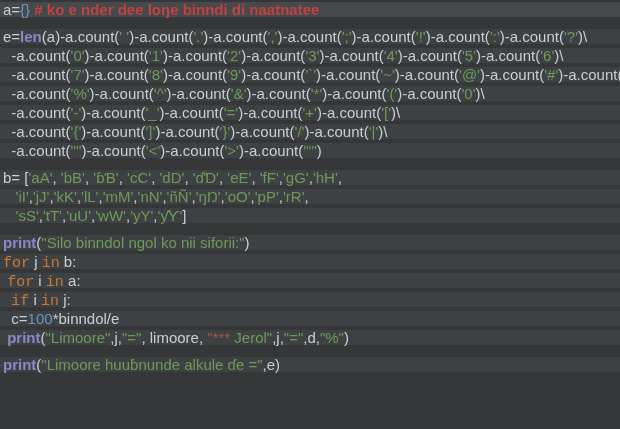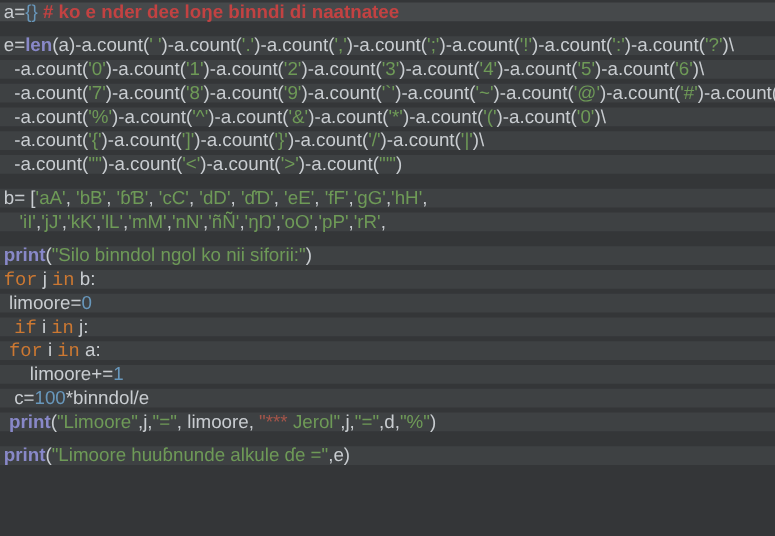--- a/index.html
+++ b/index.html
@@ -35,29 +35,29 @@
 </head>
 <body>
 
 <div class="editor">
     <div class="line active"><span class="t-d">a=</span><span class="t-n">{}</span><span class="t-d"> </span><span class="t-c"># ko e nder dee loŋe binndi di naatnatee</span></div>
     <div class="line blank"></div>
     <div class="line"><span class="t-d">e=</span><span class="t-b">len</span><span class="t-d">(a)-a.count(</span><span class="t-s">' '</span><span class="t-d">)-a.count(</span><span class="t-s">'.'</span><span class="t-d">)-a.count(</span><span class="t-s">','</span><span class="t-d">)-a.count(</span><span class="t-s">';'</span><span class="t-d">)-a.count(</span><span class="t-s">'!'</span><span class="t-d">)-a.count(</span><span class="t-s">':'</span><span class="t-d">)-a.count(</span><span class="t-s">'?'</span><span class="t-d">)\</span></div>
     <div class="line"><span class="t-d">  -a.count(</span><span class="t-s">'0'</span><span class="t-d">)-a.count(</span><span class="t-s">'1'</span><span class="t-d">)-a.count(</span><span class="t-s">'2'</span><span class="t-d">)-a.count(</span><span class="t-s">'3'</span><span class="t-d">)-a.count(</span><span class="t-s">'4'</span><span class="t-d">)-a.count(</span><span class="t-s">'5'</span><span class="t-d">)-a.count(</span><span class="t-s">'6'</span><span class="t-d">)\</span></div>
     <div class="line"><span class="t-d">  -a.count(</span><span class="t-s">'7'</span><span class="t-d">)-a.count(</span><span class="t-s">'8'</span><span class="t-d">)-a.count(</span><span class="t-s">'9'</span><span class="t-d">)-a.count(</span><span class="t-s">'`'</span><span class="t-d">)-a.count(</span><span class="t-s">'~'</span><span class="t-d">)-a.count(</span><span class="t-s">'@'</span><span class="t-d">)-a.count(</span><span class="t-s">'#'</span><span class="t-d">)-a.count(</span><span class="t-s">'$'</span><span class="t-d">)\</span></div>
     <div class="line"><span class="t-d">  -a.count(</span><span class="t-s">'%'</span><span class="t-d">)-a.count(</span><span class="t-s">'^'</span><span class="t-d">)-a.count(</span><span class="t-s">'&amp;'</span><span class="t-d">)-a.count(</span><span class="t-s">'*'</span><span class="t-d">)-a.count(</span><span class="t-s">'('</span><span class="t-d">)-a.count(</span><span class="t-s">'0'</span><span class="t-d">)\</span></div>
+    <div class="line"><span class="t-d">  -a.count(</span><span class="t-s">'-'</span><span class="t-d">)-a.count(</span><span class="t-s">'_'</span><span class="t-d">)-a.count(</span><span class="t-s">'='</span><span class="t-d">)-a.count(</span><span class="t-s">'+'</span><span class="t-d">)-a.count(</span><span class="t-s">'['</span><span class="t-d">)\</span></div>
     <div class="line"><span class="t-d">  -a.count(</span><span class="t-s">'{'</span><span class="t-d">)-a.count(</span><span class="t-s">']'</span><span class="t-d">)-a.count(</span><span class="t-s">'}'</span><span class="t-d">)-a.count(</span><span class="t-s">'/'</span><span class="t-d">)-a.count(</span><span class="t-s">'|'</span><span class="t-d">)\</span></div>
     <div class="line"><span class="t-d">  -a.count(</span><span class="t-s">'"'</span><span class="t-d">)-a.count(</span><span class="t-s">'&lt;'</span><span class="t-d">)-a.count(</span><span class="t-s">'&gt;'</span><span class="t-d">)-a.count(</span><span class="t-s">"'"</span><span class="t-d">)</span></div>
     <div class="line blank"></div>
     <div class="line"><span class="t-d">b= [</span><span class="t-s">'aA'</span><span class="t-d">, </span><span class="t-s">'bB'</span><span class="t-d">, </span><span class="t-s">'ɓƁ'</span><span class="t-d">, </span><span class="t-s">'cC'</span><span class="t-d">, </span><span class="t-s">'dD'</span><span class="t-d">, </span><span class="t-s">'ɗƊ'</span><span class="t-d">, </span><span class="t-s">'eE'</span><span class="t-d">, </span><span class="t-s">'fF'</span><span class="t-d">,</span><span class="t-s">'gG'</span><span class="t-d">,</span><span class="t-s">'hH'</span><span class="t-d">,</span></div>
     <div class="line"><span class="t-d">   </span><span class="t-s">'iI'</span><span class="t-d">,</span><span class="t-s">'jJ'</span><span class="t-d">,</span><span class="t-s">'kK'</span><span class="t-d">,</span><span class="t-s">'lL'</span><span class="t-d">,</span><span class="t-s">'mM'</span><span class="t-d">,</span><span class="t-s">'nN'</span><span class="t-d">,</span><span class="t-s">'ñÑ'</span><span class="t-d">,</span><span class="t-s">'ŋŊ'</span><span class="t-d">,</span><span class="t-s">'oO'</span><span class="t-d">,</span><span class="t-s">'pP'</span><span class="t-d">,</span><span class="t-s">'rR'</span><span class="t-d">,</span></div>
+    <div class="line"><span class="t-d">   </span><span class="t-s">'sS'</span><span class="t-d">,</span><span class="t-s">'tT'</span><span class="t-d">,</span><span class="t-s">'uU'</span><span class="t-d">,</span><span class="t-s">'wW'</span><span class="t-d">,</span><span class="t-s">'yY'</span><span class="t-d">,</span><span class="t-s">'ƴƳ'</span><span class="t-d">]</span></div>
     <div class="line blank"></div>
     <div class="line"><span class="t-b">print</span><span class="t-d">(</span><span class="t-s">"Silo binndol ngol ko nii siforii:"</span><span class="t-d">)</span></div>
     <div class="line"><span class="t-k">for</span><span class="t-d"> j </span><span class="t-k">in</span><span class="t-d"> b:</span></div>
-    <div class="line"><span class="t-d"> limoore=</span><span class="t-n">0</span></div>
+    <div class="line"><span class="t-d"> </span><span class="t-k">for</span><span class="t-d"> i </span><span class="t-k">in</span><span class="t-d"> a:</span></div>
     <div class="line"><span class="t-d">  </span><span class="t-k">if</span><span class="t-d"> i </span><span class="t-k">in</span><span class="t-d"> j:</span></div>
-    <div class="line"><span class="t-d"> </span><span class="t-k">for</span><span class="t-d"> i </span><span class="t-k">in</span><span class="t-d"> a:</span></div>
-    <div class="line"><span class="t-d">     limoore+=</span><span class="t-n">1</span></div>
     <div class="line"><span class="t-d">  c=</span><span class="t-n">100</span><span class="t-d">*binndol/e</span></div>
     <div class="line"><span class="t-d"> </span><span class="t-b">print</span><span class="t-d">(</span><span class="t-s">"Limoore"</span><span class="t-d">,j,</span><span class="t-s">"="</span><span class="t-d">, limoore, </span><span class="t-x">"***</span><span class="t-s"> Jerol"</span><span class="t-d">,j,</span><span class="t-s">"="</span><span class="t-d">,d,</span><span class="t-s">"%"</span><span class="t-d">)</span></div>
     <div class="line blank"></div>
     <div class="line"><span class="t-b">print</span><span class="t-d">(</span><span class="t-s">"Limoore huuɓnunde alkule ɗe ="</span><span class="t-d">,e)</span></div>
   </div>
 
 </body></html>

